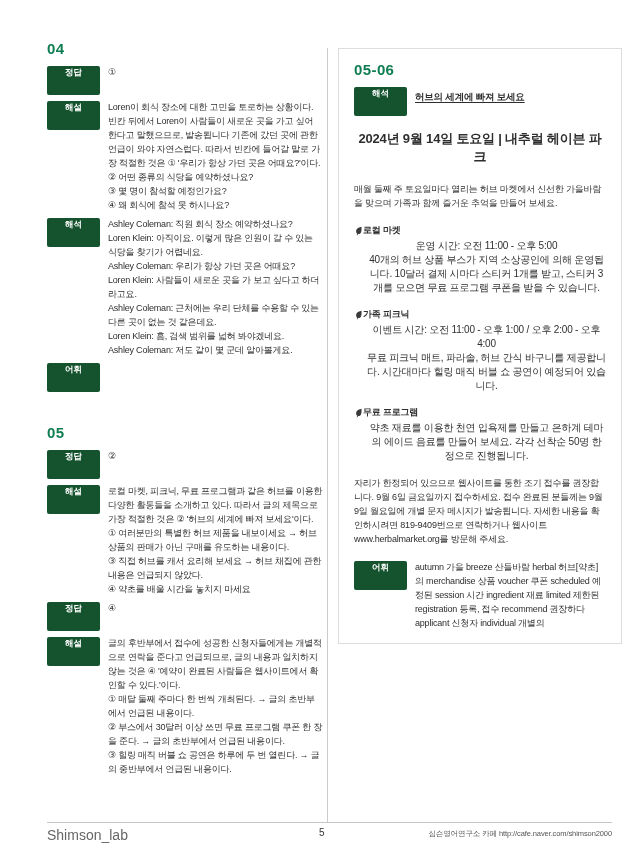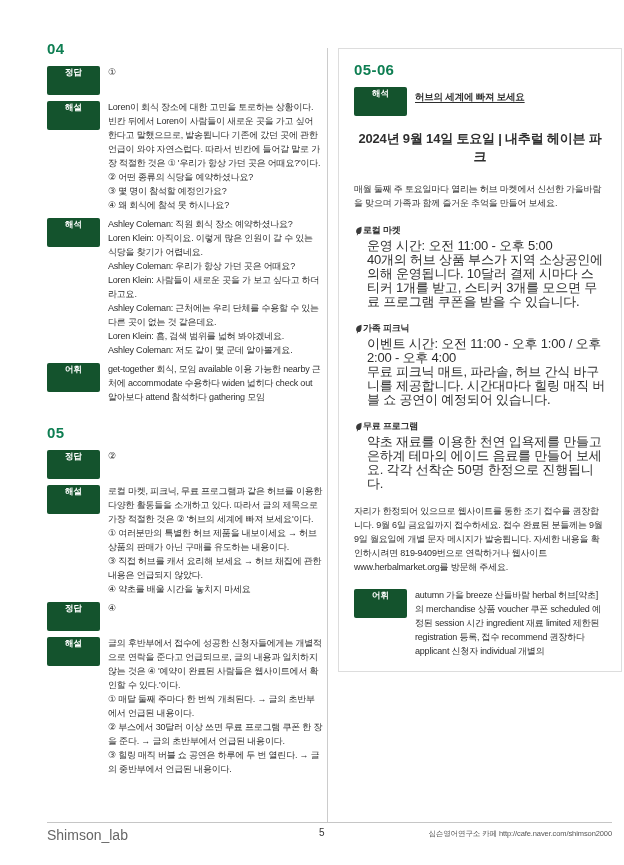--- a/index.html
+++ b/index.html
@@ -24,21 +24,21 @@
     border:1px solid #dddddd;border-radius:0;padding:12px 15px 13px 15px;min-height:462px;
   }
   .title-row{margin-bottom:4px;}
   .title-wrap{flex:1;}
   .doc-title{font-size:9.5px;font-weight:bold;text-decoration:underline;text-underline-offset:2px;letter-spacing:-0.2px;}
   .doc-subtitle{text-align:center;font-size:13px;font-weight:bold;margin:14px 0 16px 0;letter-spacing:-0.2px;}
   .para{margin:0 0 14px 0;font-size:9px;line-height:14px;letter-spacing:-0.2px;}
   .item{margin-bottom:13px;}
   .item-head{display:flex;align-items:center;font-size:9px;font-weight:bold;margin-bottom:2px;letter-spacing:-0.2px;}
   .leaf{width:9px;height:10px;flex:0 0 auto;}
-  .item-body{padding-left:13px;font-size:13px;line-height:14px;white-space:pre-line;letter-spacing:-0.2px;}
+  .item-body{padding-left:13px;font-size:10px;line-height:14px;white-space:pre-line;letter-spacing:-0.2px;text-align:center;}
   .vocab-row{margin-top:2px;margin-bottom:0;}
   .footer-rule{position:absolute;left:47px;top:822px;width:565px;height:1px;background:#c6c6c6;}
   .footer-left{position:absolute;left:47px;top:827px;font-size:14px;color:#666;}
   .footer-page{position:absolute;left:319px;top:827px;font-size:10px;color:#333;}
   .footer-right{position:absolute;right:12px;top:829px;font-size:7.5px;color:#555;letter-spacing:-0.1px;}
   .s04{top:40px;} .s05{top:424px;} .s06{top:601px;}
 </style>
 </head>
 <body>
 
@@ -64,21 +64,20 @@
         <div class="content">Ashley Coleman: 직원 회식 장소 예약하셨나요?
 Loren Klein: 아직이요. 이렇게 많은 인원이 갈 수 있는 식당을 찾기가 어렵네요.
 Ashley Coleman: 우리가 항상 가던 곳은 어때요?
 Loren Klein: 사람들이 새로운 곳을 가 보고 싶다고 하더라고요.
 Ashley Coleman: 근처에는 우리 단체를 수용할 수 있는 다른 곳이 없는 것 같은데요.
 Loren Klein: 흠, 검색 범위를 넓혀 봐야겠네요.
 Ashley Coleman: 저도 같이 몇 군데 알아볼게요.</div>
       </div>
       <div class="row">
         <span class="badge">어휘</span>
-        <div class="content">get-together 회식, 모임 available 이용 가능한 nearby 근처에 accommodate 수용하다 widen 넓히다 check out 알아보다 attend 참석하다 gathering 모임</div>
       </div>
     </section>
 
     <section class="qsec s05">
       <h2 class="qnum">05</h2>
       <div class="row">
         <span class="badge">정답</span>
         <div class="content">②</div>
       </div>
       <div class="row">

